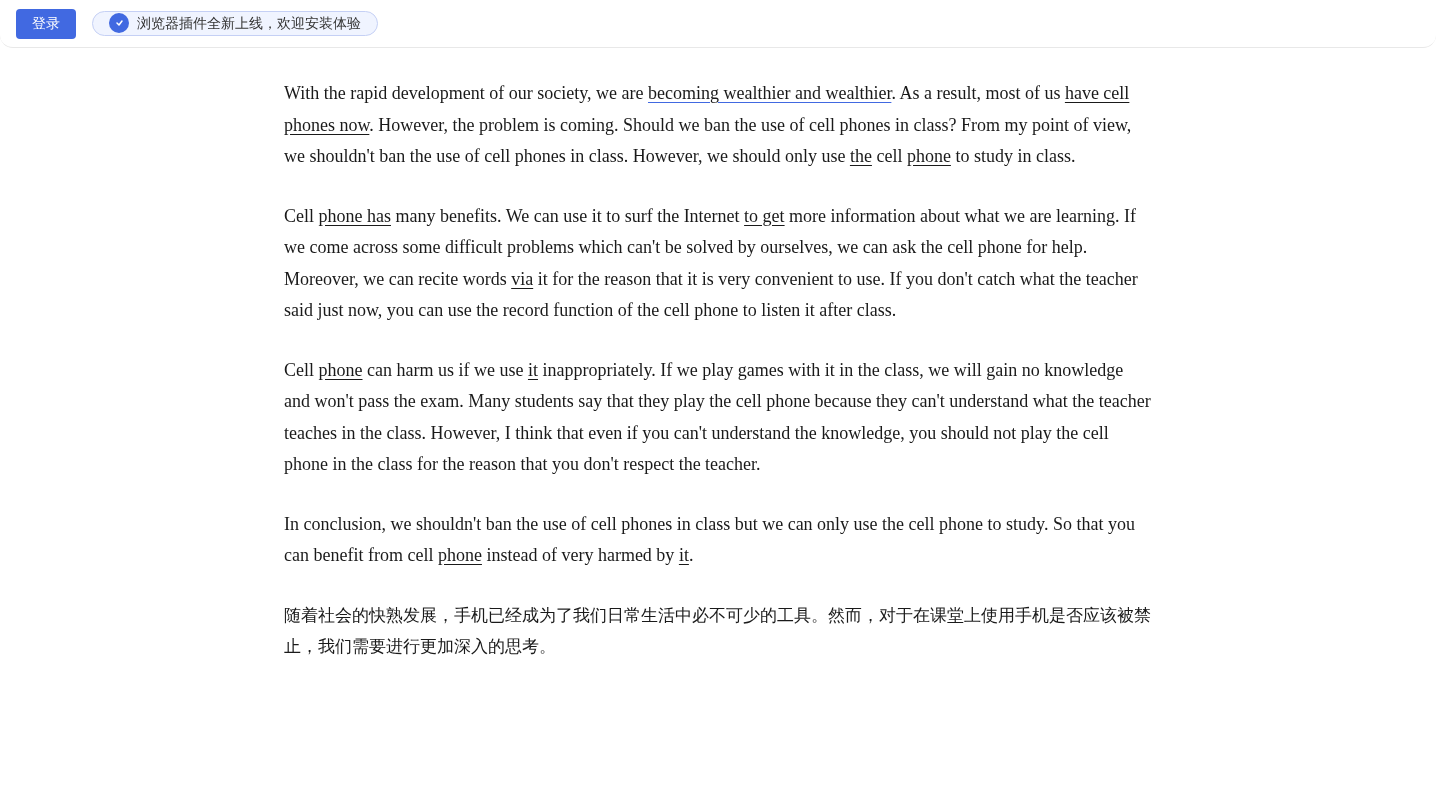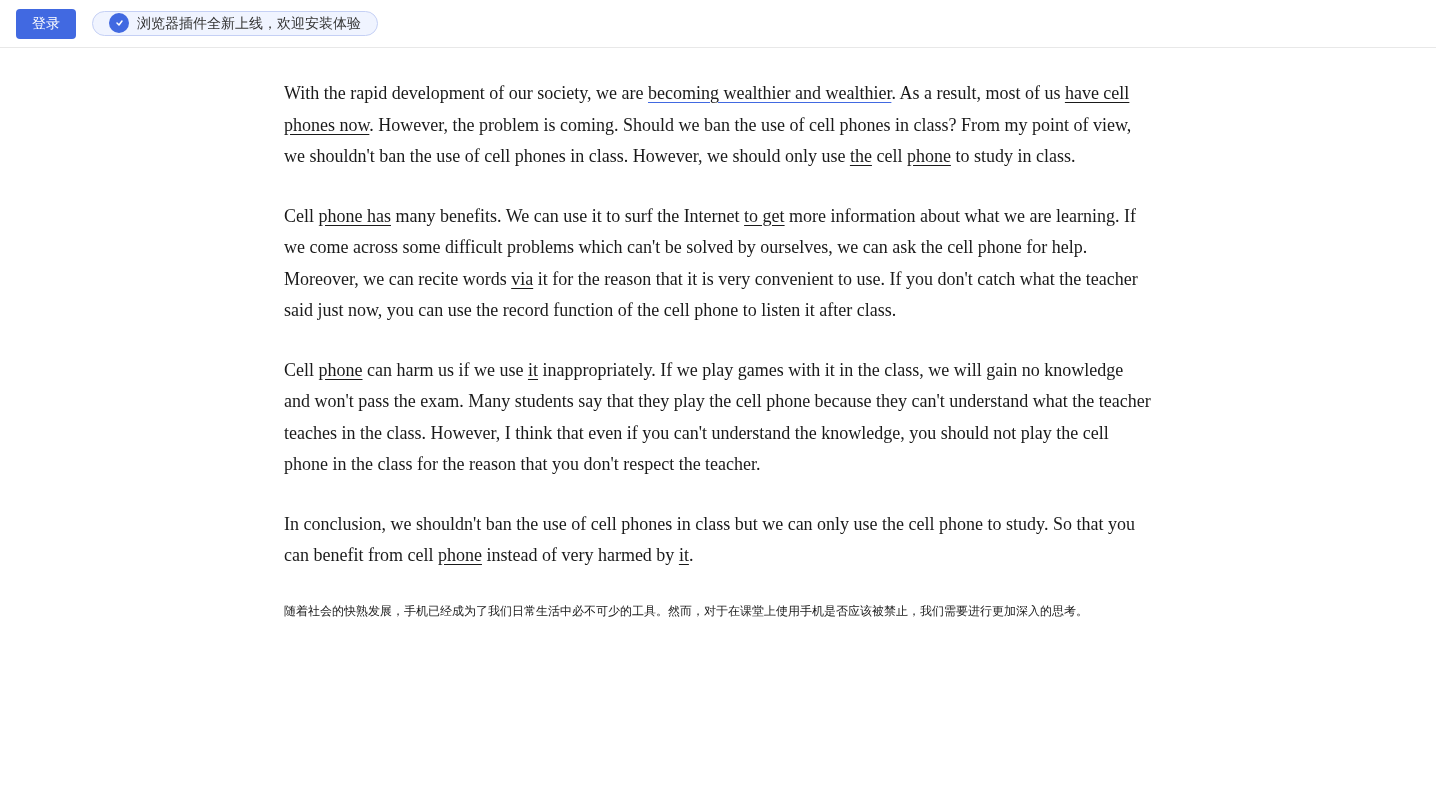--- a/index.html
+++ b/index.html
@@ -25,20 +25,21 @@
       left: 0;
       width: 100%;
       height: 48px;
       background: #ffffff;
       border-bottom: 1px solid #e8e8e8;
       display: flex;
       align-items: center;
       padding: 0 16px;
       gap: 16px;
       z-index: 100;
+      border-radius: 13px;
     }
 
     .login-btn {
       background: #4169e1;
       color: #ffffff;
       border: none;
       border-radius: 4px;
       padding: 6px 16px;
       font-size: 14px;
       cursor: pointer;
@@ -96,21 +97,21 @@
     }
 
     .underline-dark {
       text-decoration: underline;
       text-underline-offset: 3px;
       color: inherit;
     }
 
     .chinese-paragraph {
       font-family: "Microsoft YaHei", "SimSun", sans-serif;
-      font-size: 12px;
+      font-size: 17px;
       line-height: 1.85;
       color: #1a1a1a;
       margin-bottom: 20px;
     }
   </style>
 </head>
 <body>
 
 <div class="topbar">
   <button class="login-btn">登录</button>

